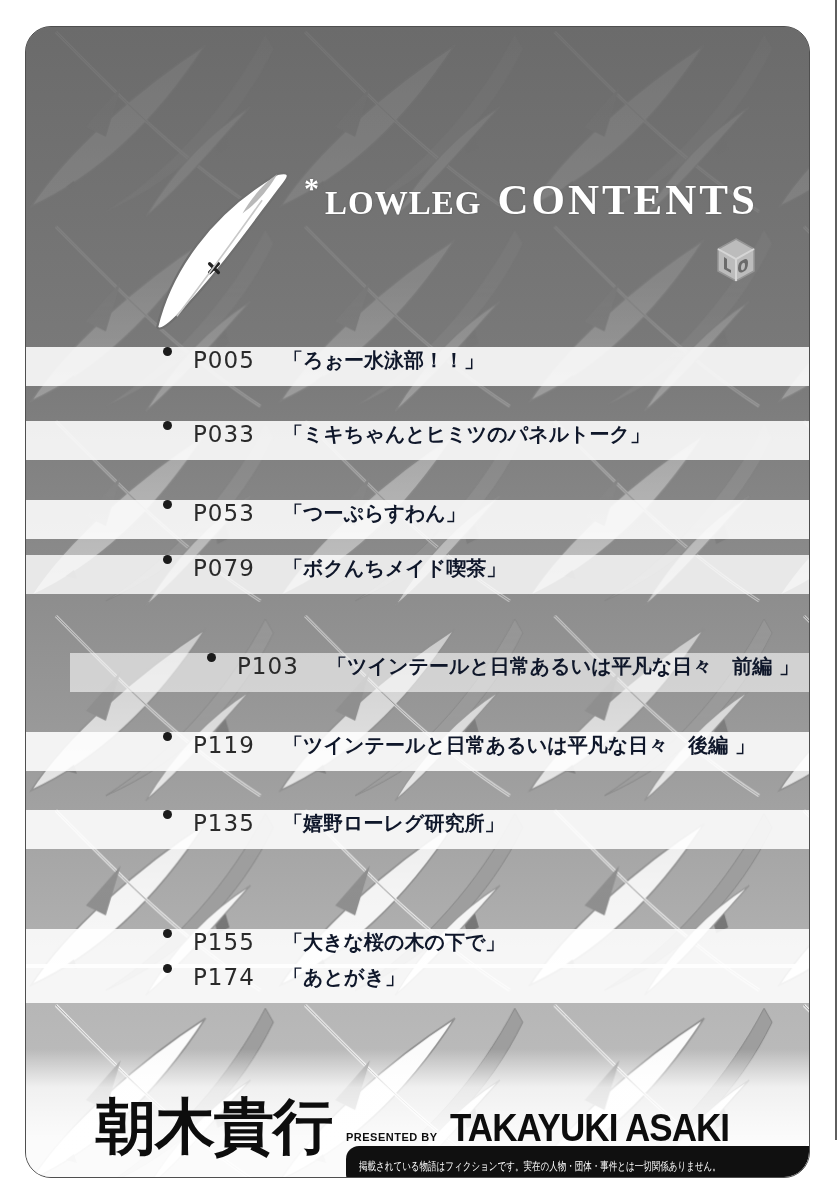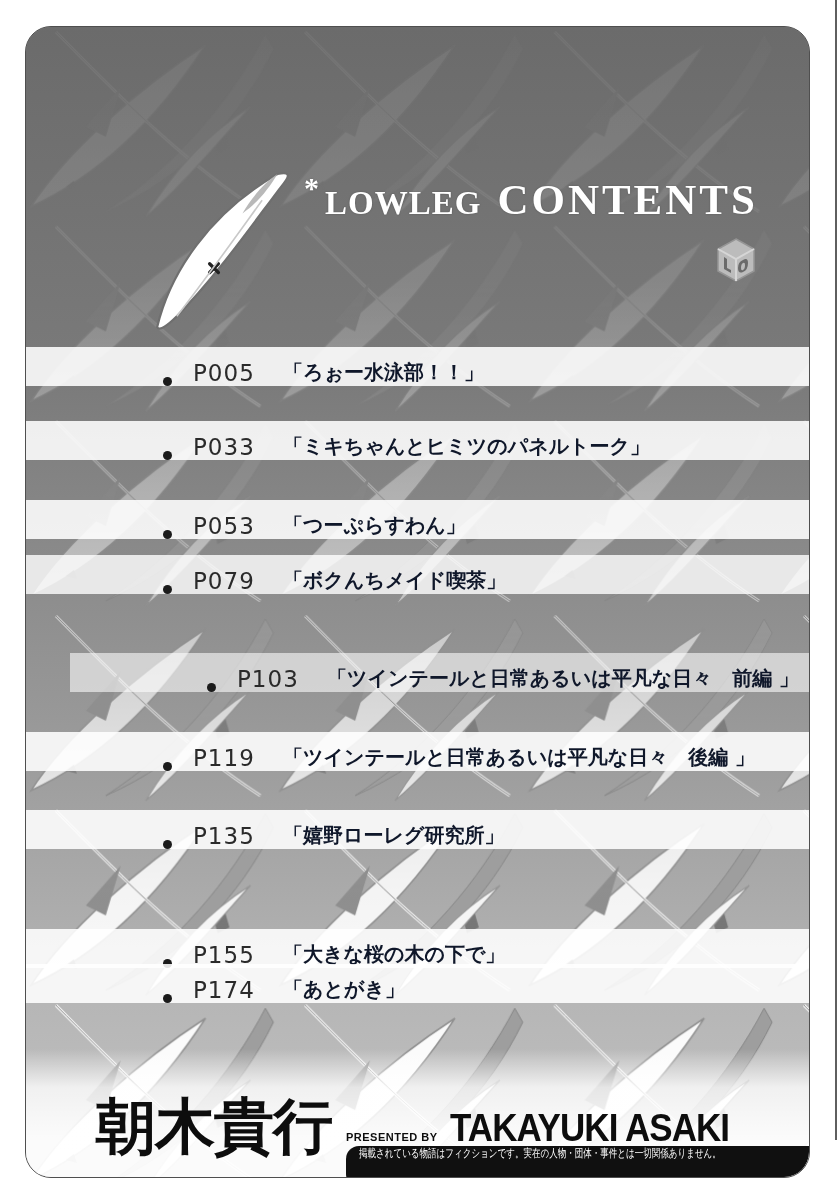--- a/index.html
+++ b/index.html
@@ -20,21 +20,21 @@
     position:absolute; left:278px; top:148px; display:flex; align-items:baseline;
     color:#ffffff; font-family:"Liberation Serif", serif; white-space:nowrap;
     text-shadow:0 0 2px rgba(0,0,0,.25);
   }
   .title-prefix{font-size:30px; font-weight:700; position:relative; top:-16px; margin-right:6px;}
   .title-word{font-size:33px; font-weight:600; letter-spacing:1px; margin-right:16px;}
   .title-main{font-size:43px; font-weight:700; letter-spacing:3px;}
   .cube{position:absolute; left:690px; top:210px; width:40px; height:46px; opacity:.88;}
   .entry{
     position:absolute; left:0; width:100%; height:39px;
-    display:flex; align-items:flex-end; box-sizing:border-box; padding-left:137px;
+    display:flex; align-items:flex-start; box-sizing:border-box; padding-left:137px;
     background:rgba(255,255,255,.92);
   }
   .entry:nth-child(n+5){background:rgba(255,255,255,.88);}
   .entry:nth-child(8){background:rgba(255,255,255,.80);}
   .entry:nth-child(9){background:rgba(255,255,255,.58);margin-left:44px;}
   .bullet{width:9px; height:9px; border-radius:50%; background:#1b1b1b; margin-right:21px; flex:none;}
   .pnum{
     width:72px; flex:none; font-family:"DejaVu Sans", sans-serif;
     font-size:23px; color:#2a2a2a; letter-spacing:1px;
   }
@@ -57,21 +57,21 @@
     color:#0d0d0d; white-space:nowrap;
   }
   .presented-by{font-size:11px; font-weight:700; letter-spacing:.5px;}
   .author-en{
     font-size:38px; font-weight:800; letter-spacing:-1px; margin-left:12px;
     transform:scaleX(.92); transform-origin:left bottom;
     font-family:"Liberation Sans",sans-serif;
   }
   .pill{
     position:absolute; left:320px; top:1119px; height:41px; border-radius:13px;
-    background:#101010; color:#ffffff; display:flex; align-items:flex-start;
+    background:#101010; color:#ffffff; display:flex; align-items:center;
     padding:0 13px; max-width:460px;
   }
   .pill-text{
     font-size:11.5px; letter-spacing:0; white-space:nowrap;
     transform:scaleX(.74); transform-origin:left center;
     font-family:"DejaVu Sans","Liberation Sans",sans-serif;
   }
 </style>
 </head>
 <body>

